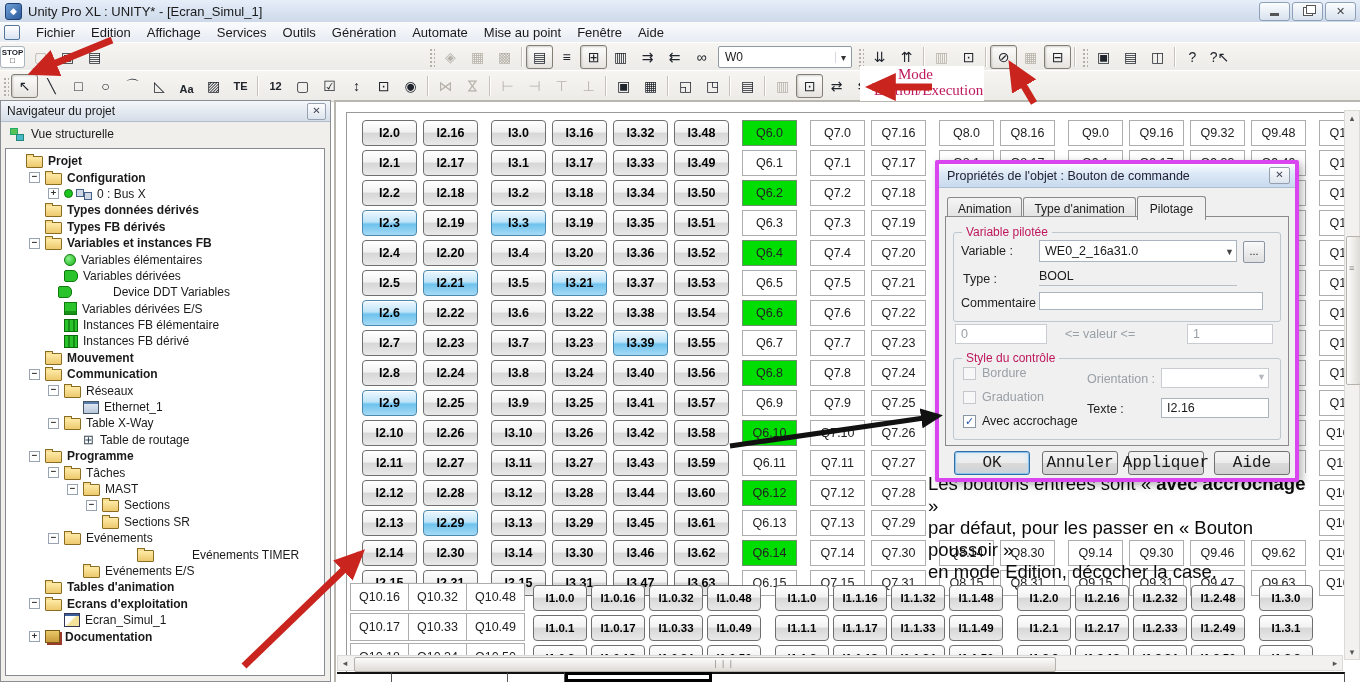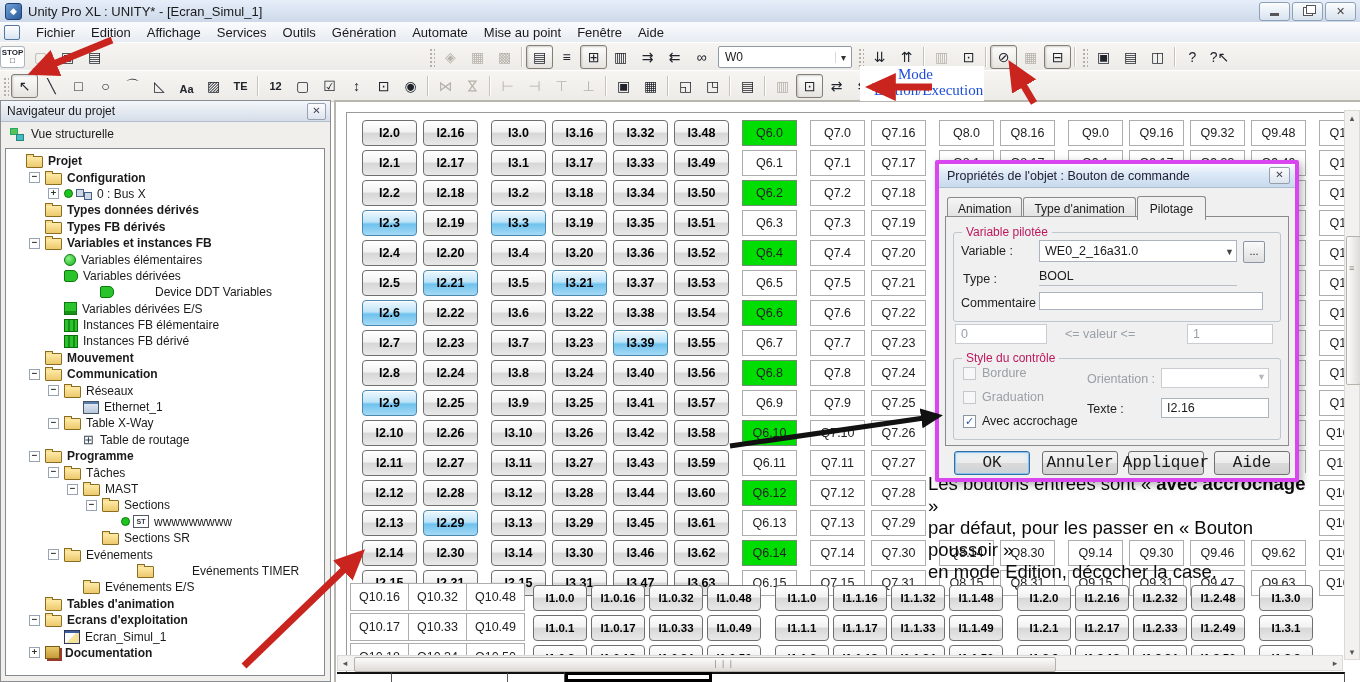--- a/index.html
+++ b/index.html
@@ -159,21 +159,21 @@
   .cb{width:13px;height:13px;border:1px solid #8a97a3;background:#fff;box-sizing:border-box;
     font:bold 11px/11px "DejaVu Sans",sans-serif;color:#2456a8;text-align:center;}
   .cb.dis{border-color:#c4c8cc;background:#f7f7f7;}
   .cbrow.dis span.lbl{color:#9aa0a6;}
   .dbtn{position:absolute;width:74px;height:22px;border:1px solid #707070;border-radius:3px;
     background:linear-gradient(#f4f4f4,#ececec 50%,#dadada 50%,#d0d0d0);
     display:flex;align-items:center;justify-content:center;font-size:16px;font-family:Liberation Mono, monospace;}
   .dbtn.default{border-color:#2f6fa8;box-shadow:inset 0 0 0 1px #8fc2ea, inset 0 0 6px #bfe0f5;}
   
   #modenote{position:absolute;left:860px;top:66px;width:124px;height:35px;background:#fff;z-index:45;
-    font-family:"Liberation Serif",serif;font-size:15px;line-height:16px;color:#1d4ed8;}
+    font-family:"Liberation Serif",serif;font-size:15px;line-height:16px;color:#be185d;}
   #modenote .l1{display:block;padding-left:38px;}
   #modenote .l2{display:block;padding-left:14px;}
   #note{position:absolute;left:928px;top:473px;width:388px;height:67px;background:#fff;z-index:35;
     font-size:18.5px;line-height:22px;color:#0a0a0a;}
   #arrows{position:absolute;left:0;top:0;width:1360px;height:682px;z-index:60;pointer-events:none;}
 </style>
 </head>
 <body>
 
 <div class="titlebar">
@@ -339,21 +339,21 @@
       <div class="trow" style="padding-left: 42px;">
         <span class="expsp"></span>
         <span class="ticon i-var-circle"></span>
         <span class="tlabel">Variables élémentaires</span>
       </div>
       <div class="trow" style="padding-left: 42px;">
         <span class="expsp"></span>
         <span class="ticon i-var-blob"></span>
         <span class="tlabel">Variables dérivées</span>
       </div>
-      <div class="trow" style="padding-left: 42px; gap: 36px;">
+      <div class="trow" style=" gap: 36px;">
         <span class="expsp"></span>
         <span class="ticon i-var-blob"></span>
         <span class="tlabel">Device DDT Variables</span>
       </div>
       <div class="trow" style="padding-left: 42px;">
         <span class="expsp"></span>
         <span class="ticon i-var-io"></span>
         <span class="tlabel">Variables dérivées E/S</span>
       </div>
       <div class="trow" style="padding-left: 42px;">
@@ -408,26 +408,20 @@
       </div>
       <div class="trow" style="padding-left: 61px;">
         <span class="exp">−</span>
         <span class="ticon i-folder"></span>
         <span class="tlabel">MAST</span>
       </div>
       <div class="trow" style="padding-left: 80px;">
         <span class="exp">−</span>
         <span class="ticon i-folder"></span>
         <span class="tlabel">Sections</span>
-      </div>
-      <div class="trow" style="padding-left: 99px;">
-        <span class="expsp"></span>
-        <span class="i-dot"></span>
-        <span class="ticon i-st">ST</span>
-        <span class="tlabel">wwwwwwwww</span>
       </div>
       <div class="trow" style="padding-left: 80px;">
         <span class="expsp"></span>
         <span class="ticon i-folder"></span>
         <span class="tlabel">Sections SR</span>
       </div>
       <div class="trow" style="padding-left: 42px;">
         <span class="exp">−</span>
         <span class="ticon i-folder"></span>
         <span class="tlabel">Evénements</span>

